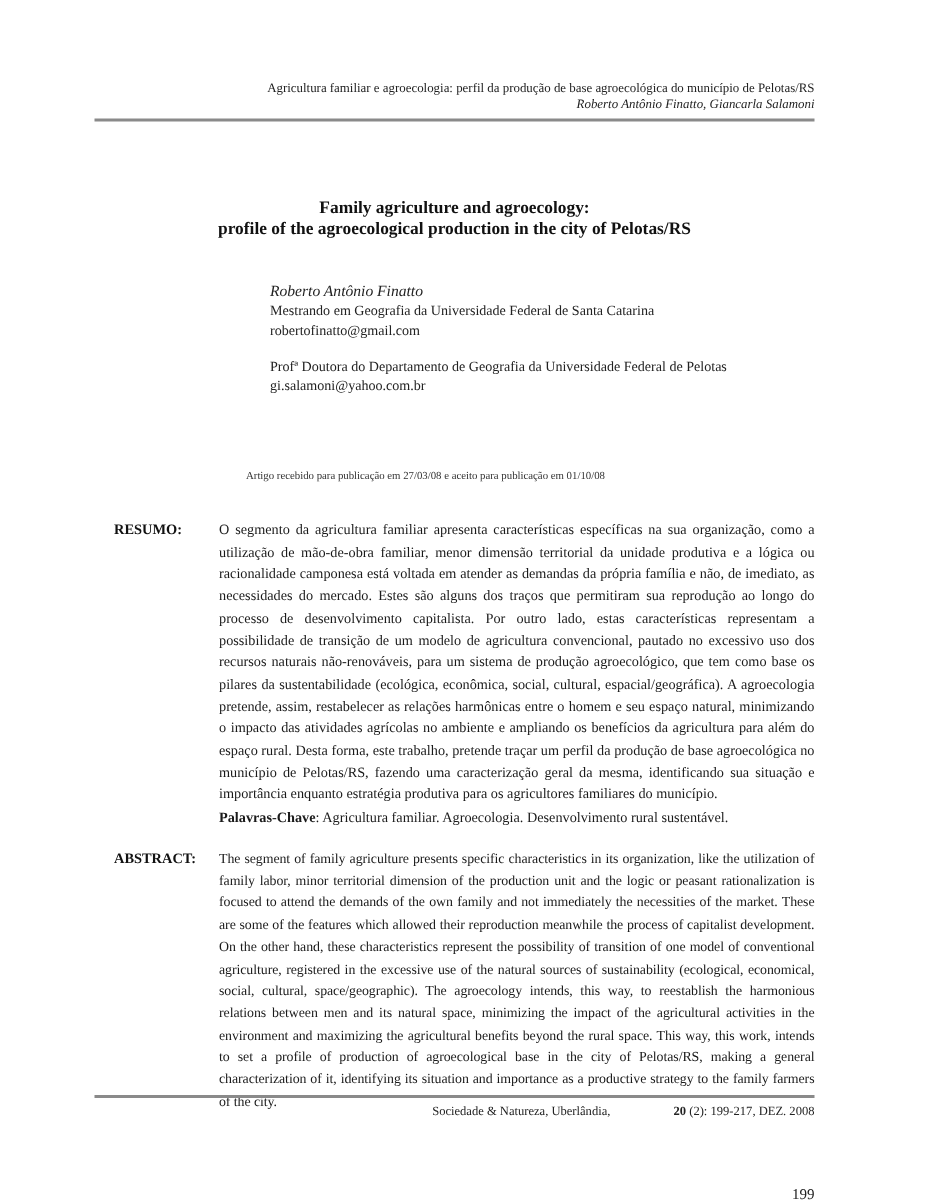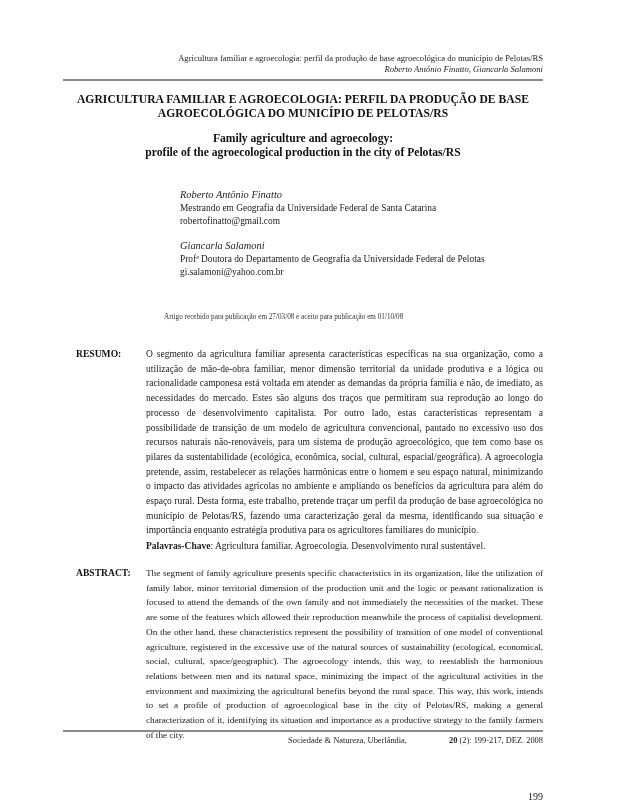--- a/index.html
+++ b/index.html
@@ -163,38 +163,33 @@
 <body>
 
 <div class="page">
 
   <div class="running-head">
     <div>Agricultura familiar e agroecologia: perfil da produção de base agroecológica do município de Pelotas/RS</div>
     <div class="authors">Roberto Antônio Finatto, Giancarla Salamoni</div>
   </div>
   <div class="rule top"></div>
 
-  <div class="title-pt">
-    <div>AGRICULTURA FAMILIAR E AGROECOLOGIA: PERFIL DA PRODUÇÃO DE BASE</div>
-    <div>AGROECOLÓGICA DO MUNICÍPIO DE PELOTAS/RS</div>
-  </div>
 
   <div class="title-en">
     <div>Family agriculture and agroecology:</div>
     <div>profile of the agroecological production in the city of Pelotas/RS</div>
   </div>
 
   <div class="author-block author1">
     <div class="name">Roberto Antônio Finatto</div>
     <div>Mestrando em Geografia da Universidade Federal de Santa Catarina</div>
     <div>robertofinatto@gmail.com</div>
   </div>
 
   <div class="author-block author2">
-    <div class="name">Giancarla Salamoni</div>
     <div>Profª Doutora do Departamento de Geografia da Universidade Federal de Pelotas</div>
     <div>gi.salamoni@yahoo.com.br</div>
   </div>
 
   <div class="received">Artigo recebido para publicação em 27/03/08  e aceito para publicação em 01/10/08</div>
 
   <div class="section resumo">
     <div class="label">RESUMO:</div>
     <div class="body">O segmento da agricultura familiar apresenta características específicas na sua organização, como a utilização de mão-de-obra familiar, menor dimensão territorial da unidade produtiva e a lógica ou racionalidade camponesa está voltada em atender as demandas da própria família e não, de imediato, as necessidades do mercado. Estes são alguns dos traços que permitiram sua reprodução ao longo do processo de desenvolvimento capitalista. Por outro lado, estas características representam a possibilidade de transição de um modelo de agricultura convencional, pautado no excessivo uso dos recursos naturais não-renováveis, para um sistema de produção agroecológico, que tem como base os pilares da sustentabilidade (ecológica, econômica, social, cultural, espacial/geográfica). A agroecologia pretende, assim, restabelecer as relações harmônicas entre o homem e seu espaço natural, minimizando o impacto das atividades agrícolas no ambiente e ampliando os benefícios da agricultura para além do espaço rural. Desta forma, este trabalho, pretende traçar um perfil da produção de base agroecológica no município de Pelotas/RS, fazendo uma caracterização geral da mesma, identificando sua situação e importância enquanto estratégia produtiva para os agricultores familiares do município.</div>
   </div>

